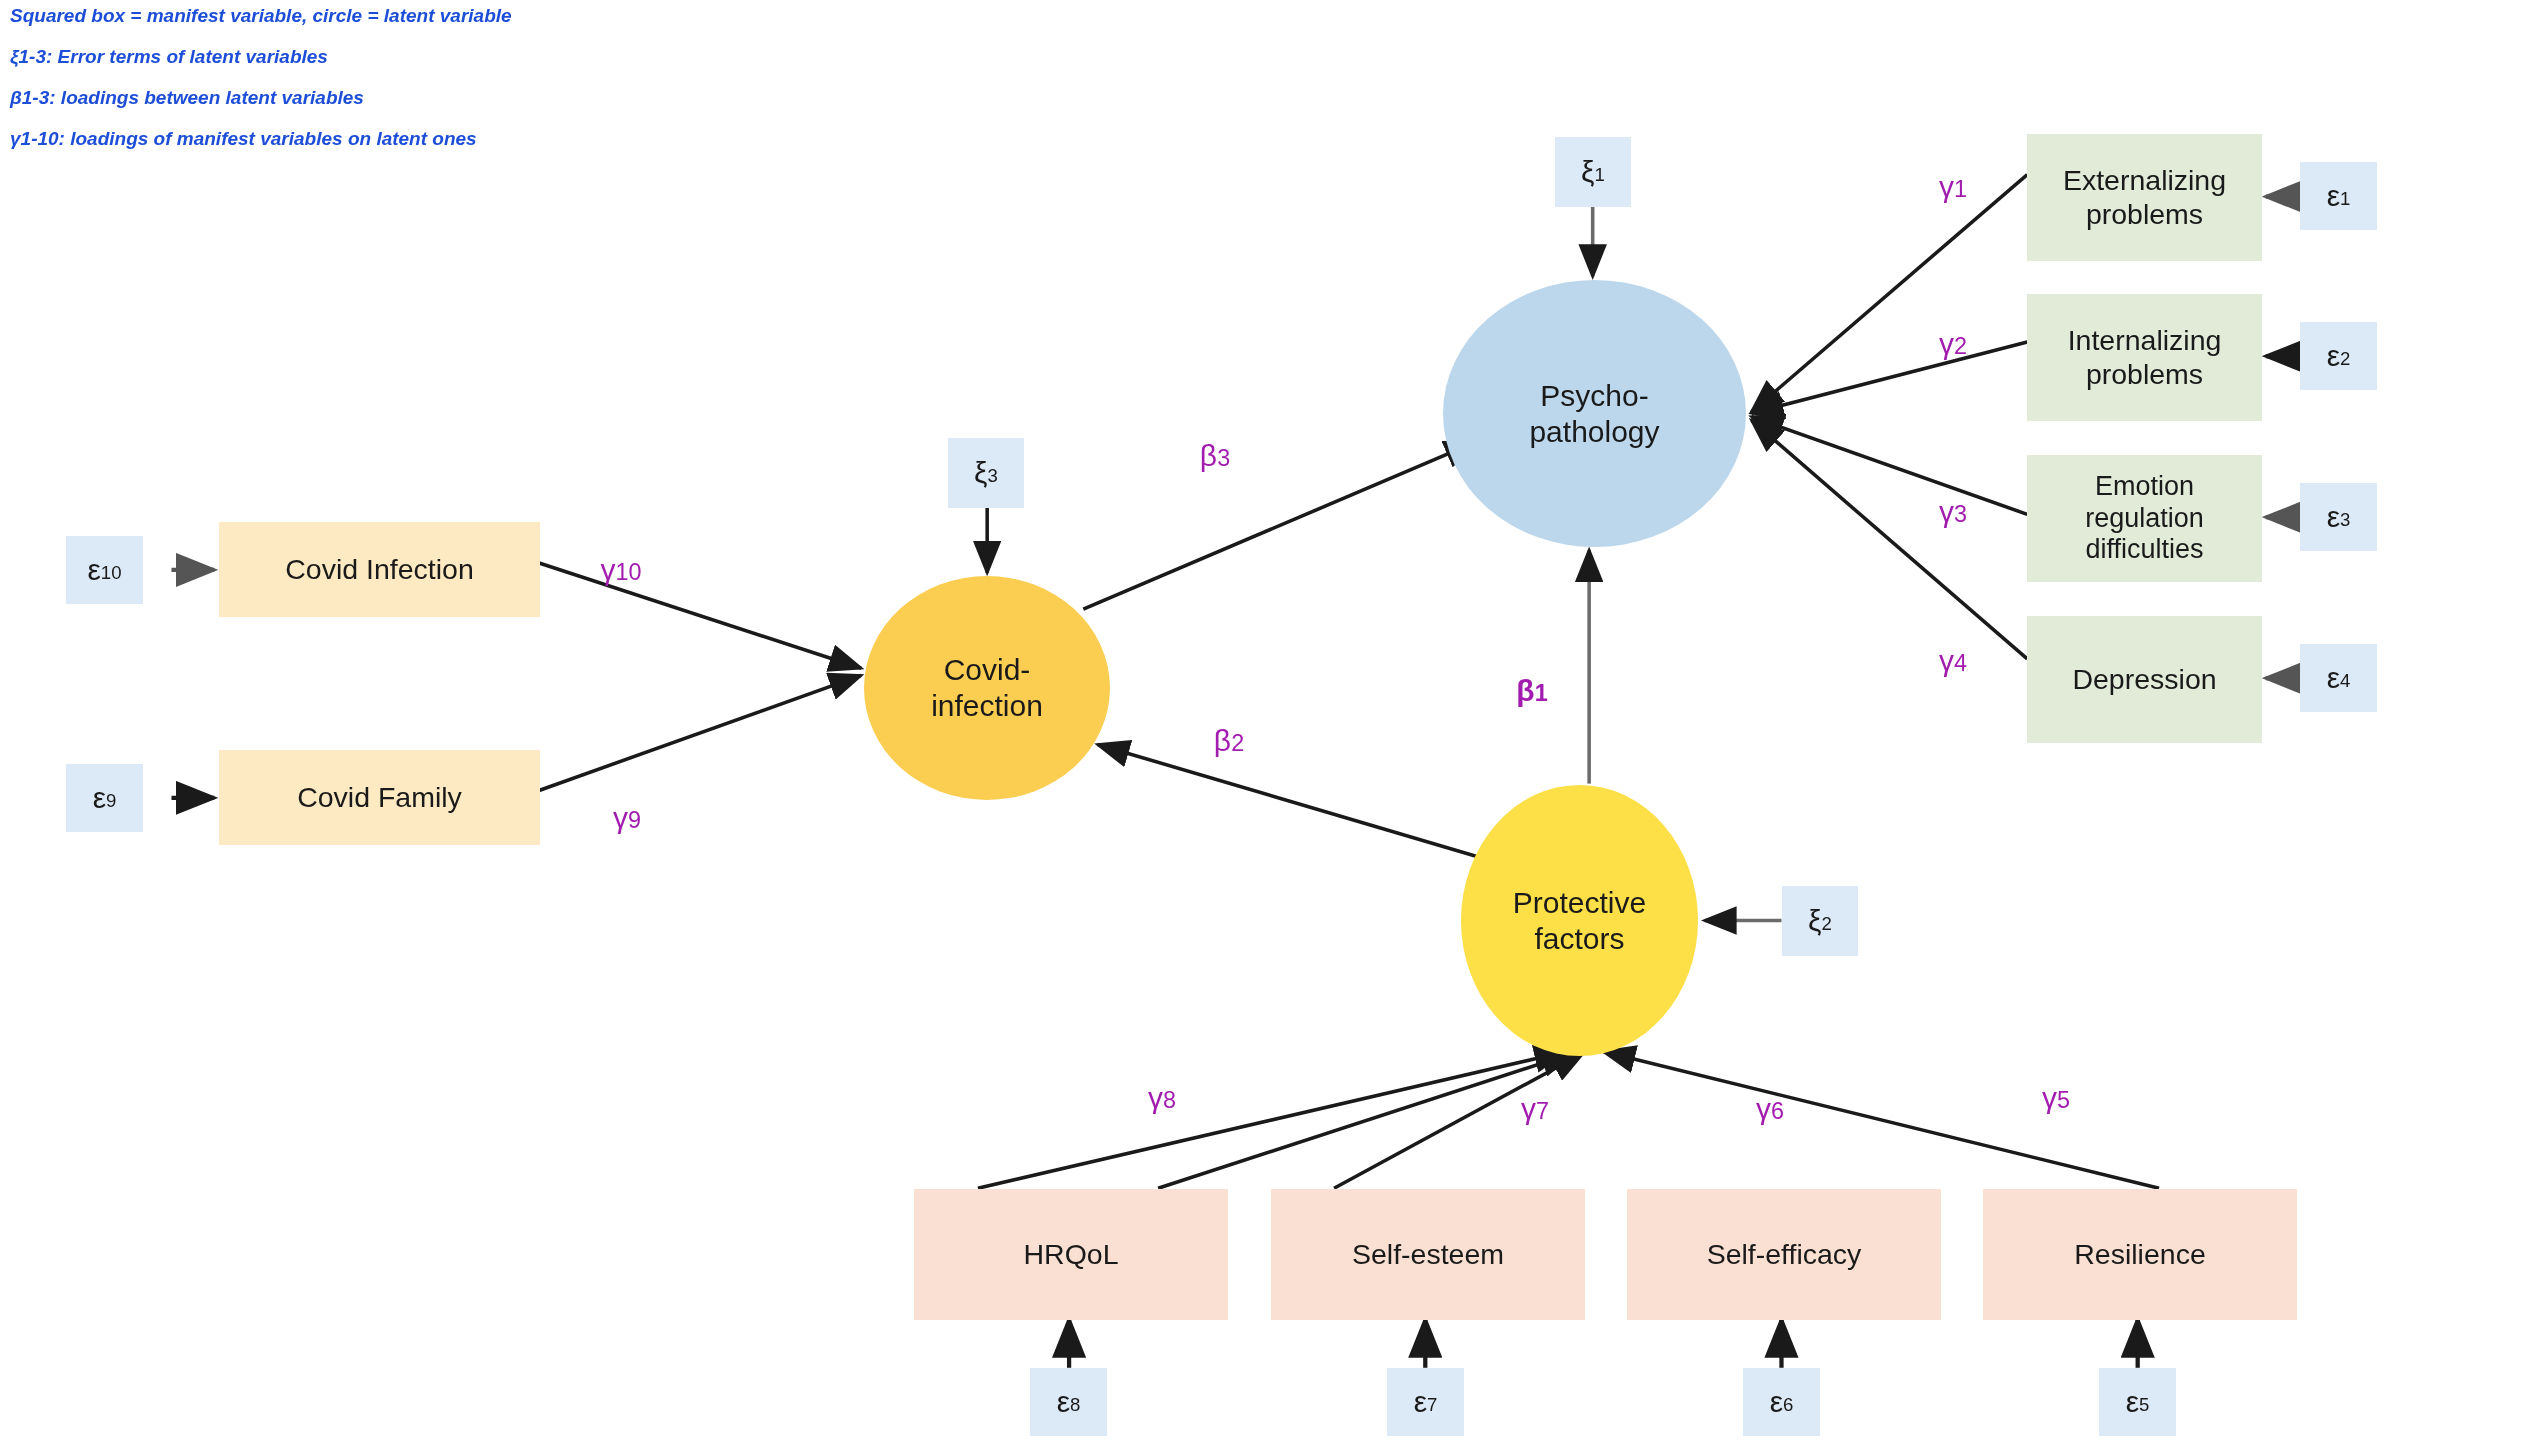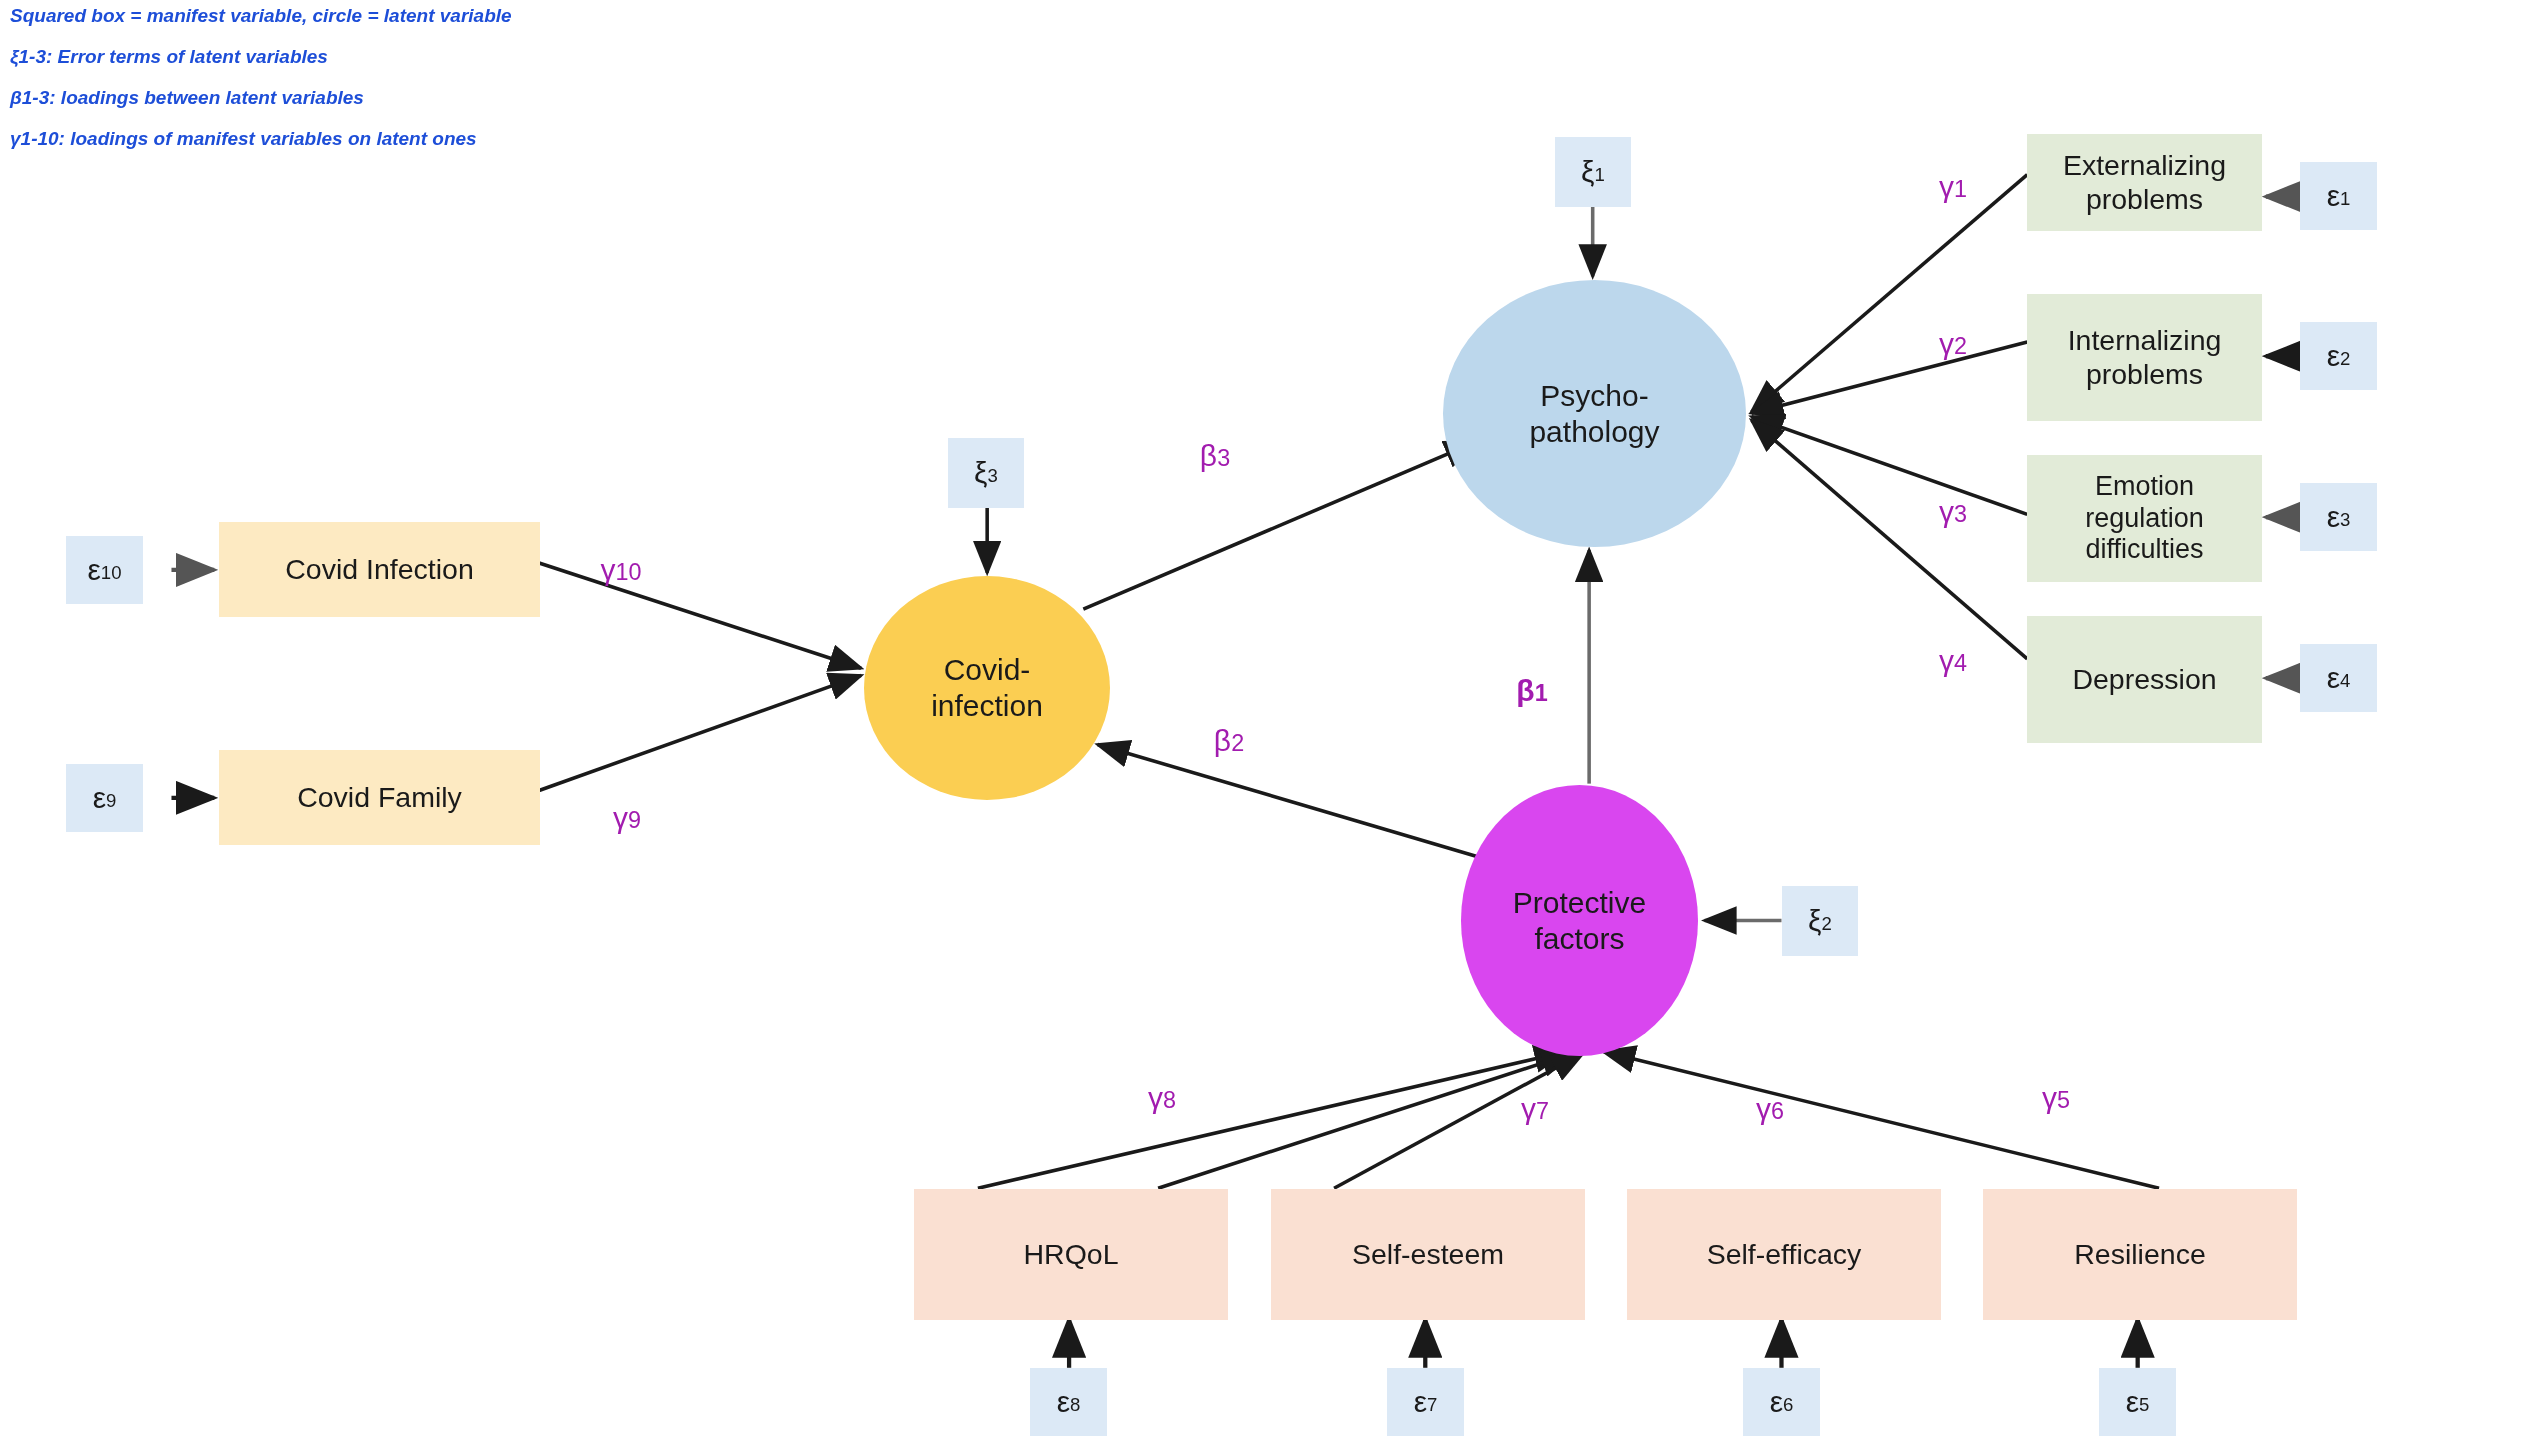--- a/index.html
+++ b/index.html
@@ -61,21 +61,21 @@
   .box-cream  { background: #fdeac2; }
   .box-err    { background: #dce9f6; font-size: 30px; }
 
   .circle-node {
     border-radius: 50%;
     font-size: 30px;
     line-height: 1.2;
   }
   .circ-blue   { background: #bcd7ec; }
   .circ-yellow { background: #fbce52; }
-  .circ-orange { background: #d946ef; }
+  .circ-orange { background: #fde047; }
 
   .err-sub {
     font-size: 0.62em;
     vertical-align: baseline;
     position: relative;
     top: 0.18em;
   }
 
   
   .coef {
@@ -180,21 +180,21 @@
     </div>
   </div>
 
   <div class="node circle-node circ-orange" style="left:1461px; top:785px; width:237px; height:271px;">
     <div>
       <span>Protective</span><br>
       <span>factors</span>
     </div>
   </div>
 
-  <div class="node rect-node box-green" style="left:2027px; top:134px; width:235px; height:97px;">
+  <div class="node rect-node box-green" style="left:2027px; top:134px; width:235px; height:127px;">
     <div>
       <span>Externalizing</span><br>
       <span>problems</span>
     </div>
   </div>
   <div class="node box-err" style="left:2300px; top:162px; width:77px; height:68px;">
     <span>ε</span>
       <span class="err-sub">1</span>
   </div>
 

